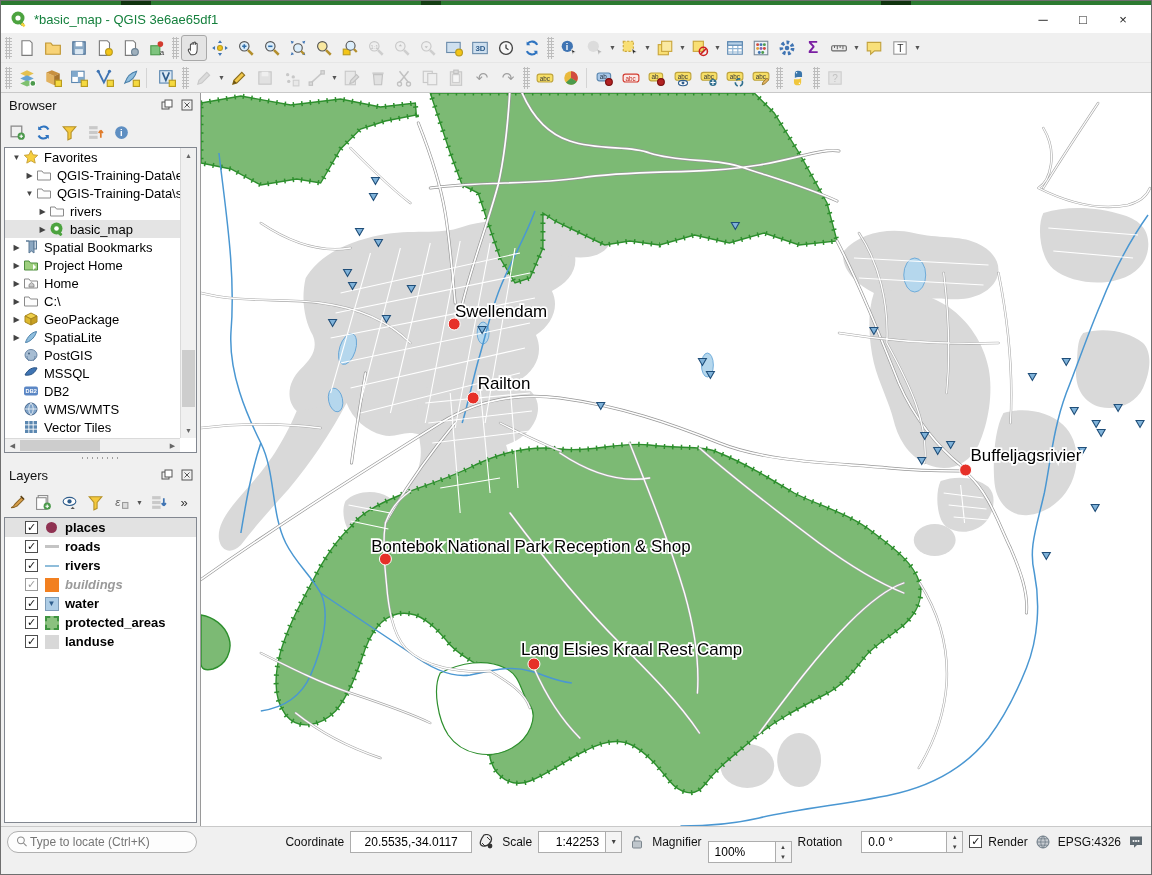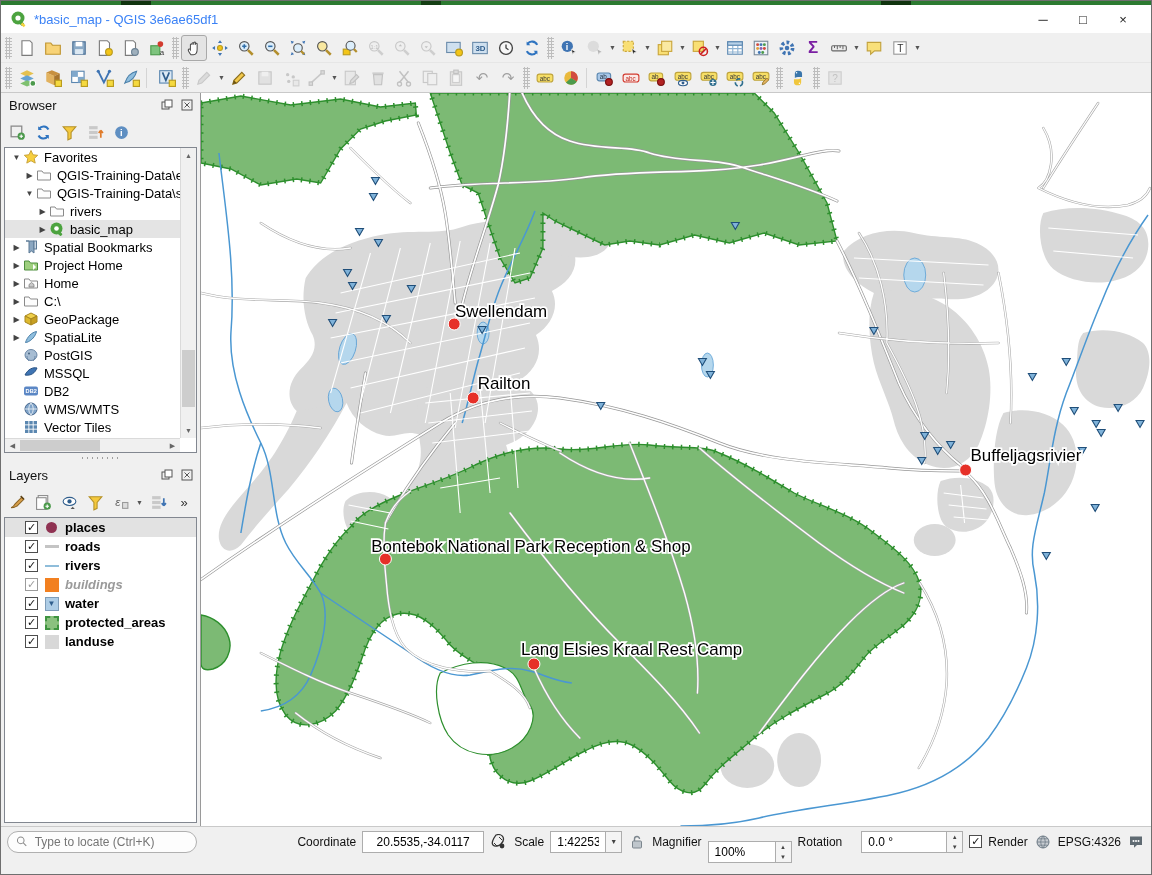--- a/index.html
+++ b/index.html
@@ -4,21 +4,21 @@
 <style>
   html,body{margin:0;padding:0;background:#444;}
   *{box-sizing:border-box;}
   body{font-family:"Liberation Sans","DejaVu Sans",sans-serif;font-size:13px;color:#1a1a1a;}
   #win{width:1152px;height:875px;background:#f0f0f0;position:relative;overflow:hidden;border:1px solid #6f6f6f;}
   
   #topstrip{height:4px;background:repeating-linear-gradient(90deg,#2c7a31 0 120px,#10340f 120px 150px,#2c7a31 150px 420px,#153f14 420px 440px,#2c7a31 440px 760px);}
   
   #titlebar{height:28px;background:#fff;display:flex;align-items:center;padding:0 8px;}
   #titlebar .qicon{width:18px;height:18px;margin-right:7px;}
-  #titlebar .ttext{flex:1;font-size:13px;color:#3b82f6;}
+  #titlebar .ttext{flex:1;font-size:13px;color:#15803d;}
   .winbtn{width:40px;height:26px;display:flex;align-items:center;justify-content:center;font-size:13px;color:#222;}
   
   #menubar{height:22px;background:#f0f0f0;display:flex;align-items:center;padding-left:6px;border-bottom:1px solid #e3e3e3;}
   .menu-item{padding:2px 9px;font-size:13px;color:#111;}
   
   .toolbar{height:30px;background:#f0f0f0;display:flex;align-items:center;padding:0 2px;}
   #toolbar1{border-bottom:1px solid #e6e6e6;}
   #toolbar2{border-bottom:1px solid #c9c9c9;}
   .grip{width:7px;height:22px;margin:0 2px;background-image:radial-gradient(#bdbdbd 1px,transparent 1.1px);background-size:3px 3px;}
   .tb{width:26px;height:26px;display:flex;align-items:center;justify-content:center;border-radius:3px;position:relative;flex:none;}
@@ -76,21 +76,21 @@
   .street{stroke:#fff;stroke-width:1.1;fill:none;}
   .river{stroke:#4a97d2;stroke-width:1.5;fill:none;}
   .green{fill:#7cba74;stroke:#2d8f2d;stroke-width:1.4;}
   .ptick{fill:none;stroke:#2d8f2d;stroke-width:5;stroke-dasharray:1.5 7;}
   .lu{fill:#d9d9d9;}
   .wpoly{fill:#b5d7ed;stroke:#5b9fd4;stroke-width:.8;}
   .wmark{fill:#7fb2d9;stroke:#1f4e79;stroke-width:1.1;}
   .pmark{fill:#e63028;stroke:#ffffff;stroke-width:1;}
   
   #statusbar{height:30px;background:#f0f0f0;border-top:1px solid #c9c9c9;display:flex;align-items:center;padding:0 6px;gap:6px;font-size:12px;color:#111;}
-  #locate{width:190px;height:22px;border:1px solid #b0b0b0;border-radius:11px;background:#fdfdfd;display:flex;align-items:center;padding:0 8px;gap:5px;color:#8a8a8a;}
+  #locate{width:190px;height:22px;border:1px solid #b0b0b0;border-radius:11px;background:#fdfdfd;display:flex;align-items:center;padding:0 8px;color:#8a8a8a;}
   #locate input{border:none;outline:none;background:transparent;width:100%;font-size:12px;font-family:inherit;color:#333;}
   .sbox{height:22px;border:1px solid #adadad;background:#fff;display:flex;align-items:center;padding:0 6px;font-size:12px;}
   .spin{display:flex;flex-direction:column;width:16px;height:22px;border:1px solid #adadad;border-left:none;background:#f4f4f4;}
   .spin span{flex:1;display:flex;align-items:center;justify-content:center;font-size:6px;color:#444;}
   .ddbtn{width:16px;height:22px;border:1px solid #adadad;border-left:none;background:#f4f4f4;display:flex;align-items:center;justify-content:center;font-size:7px;color:#444;}
   .sb-icon{width:18px;height:18px;display:flex;align-items:center;justify-content:center;}
   .sb-icon svg{width:16px;height:16px;}
   .spacer{flex:1;}
 </style>
 </head>
@@ -1020,21 +1020,21 @@
     <input class="sbox" style="width: 122px; text-align: center;" value="20.5535,-34.0117">
     <span class="sb-icon">
         <svg viewBox="0 0 16 16">
           <path d="M5 1c3-1 6 0 7 2s0 5-2 7-6 3-8 1 0-5 1-7z" fill="none" stroke="#333" stroke-width="1.3"></path>
           <path d="M8 3l3 3M6 12l-3-3" stroke="#333"></path>
           <circle cx="11" cy="12" r="2.4" fill="#333"></circle>
         </svg>
       </span>
     <span>Scale</span>
     <span style="display:flex;">
-      <input class="sbox" style="width: 56px; text-align: right;" value="1:42253">
+      <input class="sbox" style="width: 68px; text-align: right;" value="1:42253">
       <span class="ddbtn">▼</span>
     </span>
     <span class="sb-icon">
         <svg viewBox="0 0 16 16">
           <rect x="3.5" y="7" width="9" height="7" rx="1" fill="#bfc6cc" stroke="#7c868e"></rect>
           <path d="M5.5 7V5a2.5 2.5 0 0 1 5 0" fill="none" stroke="#7c868e" stroke-width="1.4"></path>
         </svg>
       </span>
     <span>Magnifier</span>
     <span style="display:flex;margin-top:20px;">

